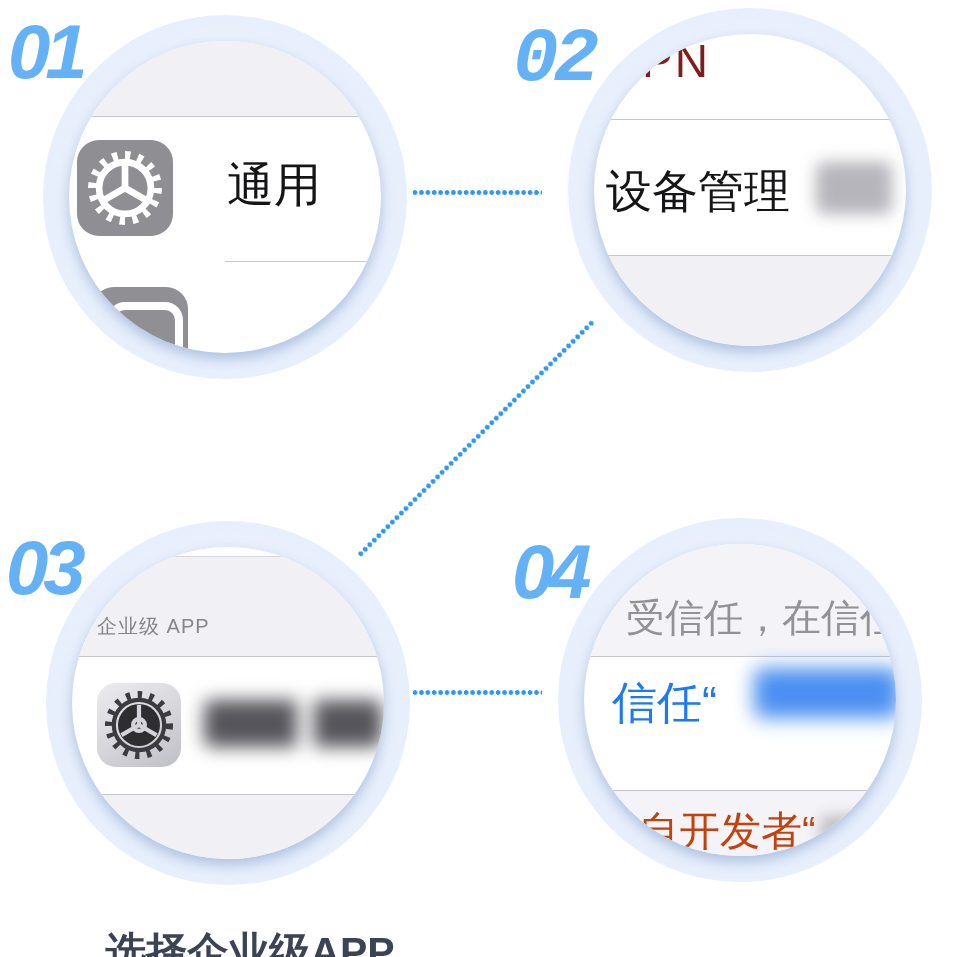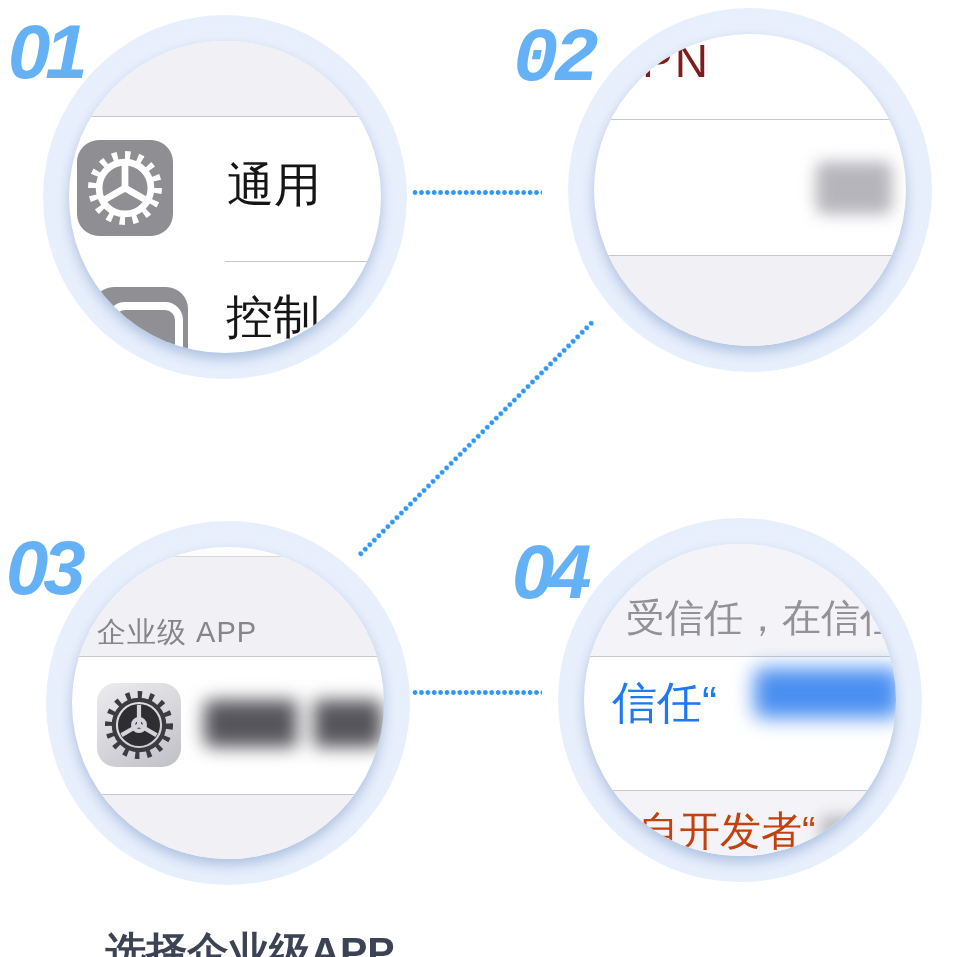--- a/index.html
+++ b/index.html
@@ -112,42 +112,42 @@
             <line x1="50" y1="50" x2="26.6" y2="63.5" stroke-width="7"></line>
           </g>
         </svg>
       </div>
       <div class="abs ios-black" style="left:158px;top:118px;">通用</div>
       <div class="divider" style="left:156px;right:0;top:220px;"></div>
 
       <div class="app-icon" style="left:23px;top:246px;width:96px;height:96px;background:#8f8f94;">
         <div class="cc-inner"></div>
       </div>
-      <div class="abs ios-black" style="left:157px;top:250px;">控制</div>
     </div>
   </div>
   <div class="step-num" style="left:8px;top:14px;">01</div>
 
   <div class="circle-glow" style="left:568px;top:8px;">
     <div class="circle-screen">
       <div class="abs" style="left:40px;top:2px;font-size:46px;color:#7f1d1d;letter-spacing:2px;line-height:1.1;margin-left:8px;">PN</div>
       <div class="divider" style="left:10px;right:0;top:85px;"></div>
 
+      <div class="abs ios-black" style="left:12px;top:132px;font-size:46px;">设备管理</div>
       <div class="blob" style="left:222px;top:128px;width:76px;height:52px;background:#b5b5bb;filter:blur(8px);"></div>
 
       <div class="band hairline-t" style="top:221px;height:91px;"></div>
     </div>
   </div>
   <div class="step-num" style="left:513px;top:22px;font-family:Liberation Mono, monospace;">02</div>
 
   <div class="circle-glow" style="left:46px;top:521px;">
     <div class="circle-screen">
       <div class="band" style="top:0;height:9px;background:#fdfdfe;border-bottom:1px solid #d8d8dc;"></div>
       <div class="band hairline-b" style="top:10px;height:99px;"></div>
-      <div class="abs" style="left:25px;top:66px;font-size:29px;color:#85858a;letter-spacing:1px;">企业级 APP</div>
+      <div class="abs" style="left:25px;top:66px;font-size:20px;color:#85858a;letter-spacing:1px;">企业级 APP</div>
 
       <div class="app-icon-silver" style="left:25px;top:136px;width:84px;height:84px;">
         <svg viewBox="0 0 100 100" style="position:absolute;left:0;top:0;width:100%;height:100%;">
           <circle cx="50" cy="50" r="35" fill="none" stroke="#3c3c40" stroke-width="11" stroke-dasharray="5 8.6"></circle>
           <circle cx="50" cy="50" r="30" fill="none" stroke="#3c3c40" stroke-width="5"></circle>
           <circle cx="50" cy="50" r="25" fill="#2e2e31"></circle>
           <g stroke="#d4d4da" stroke-width="5" fill="none">
             <line x1="50" y1="50" x2="50" y2="26"></line>
             <line x1="50" y1="50" x2="70.8" y2="62"></line>
             <line x1="50" y1="50" x2="29.2" y2="62"></line>

